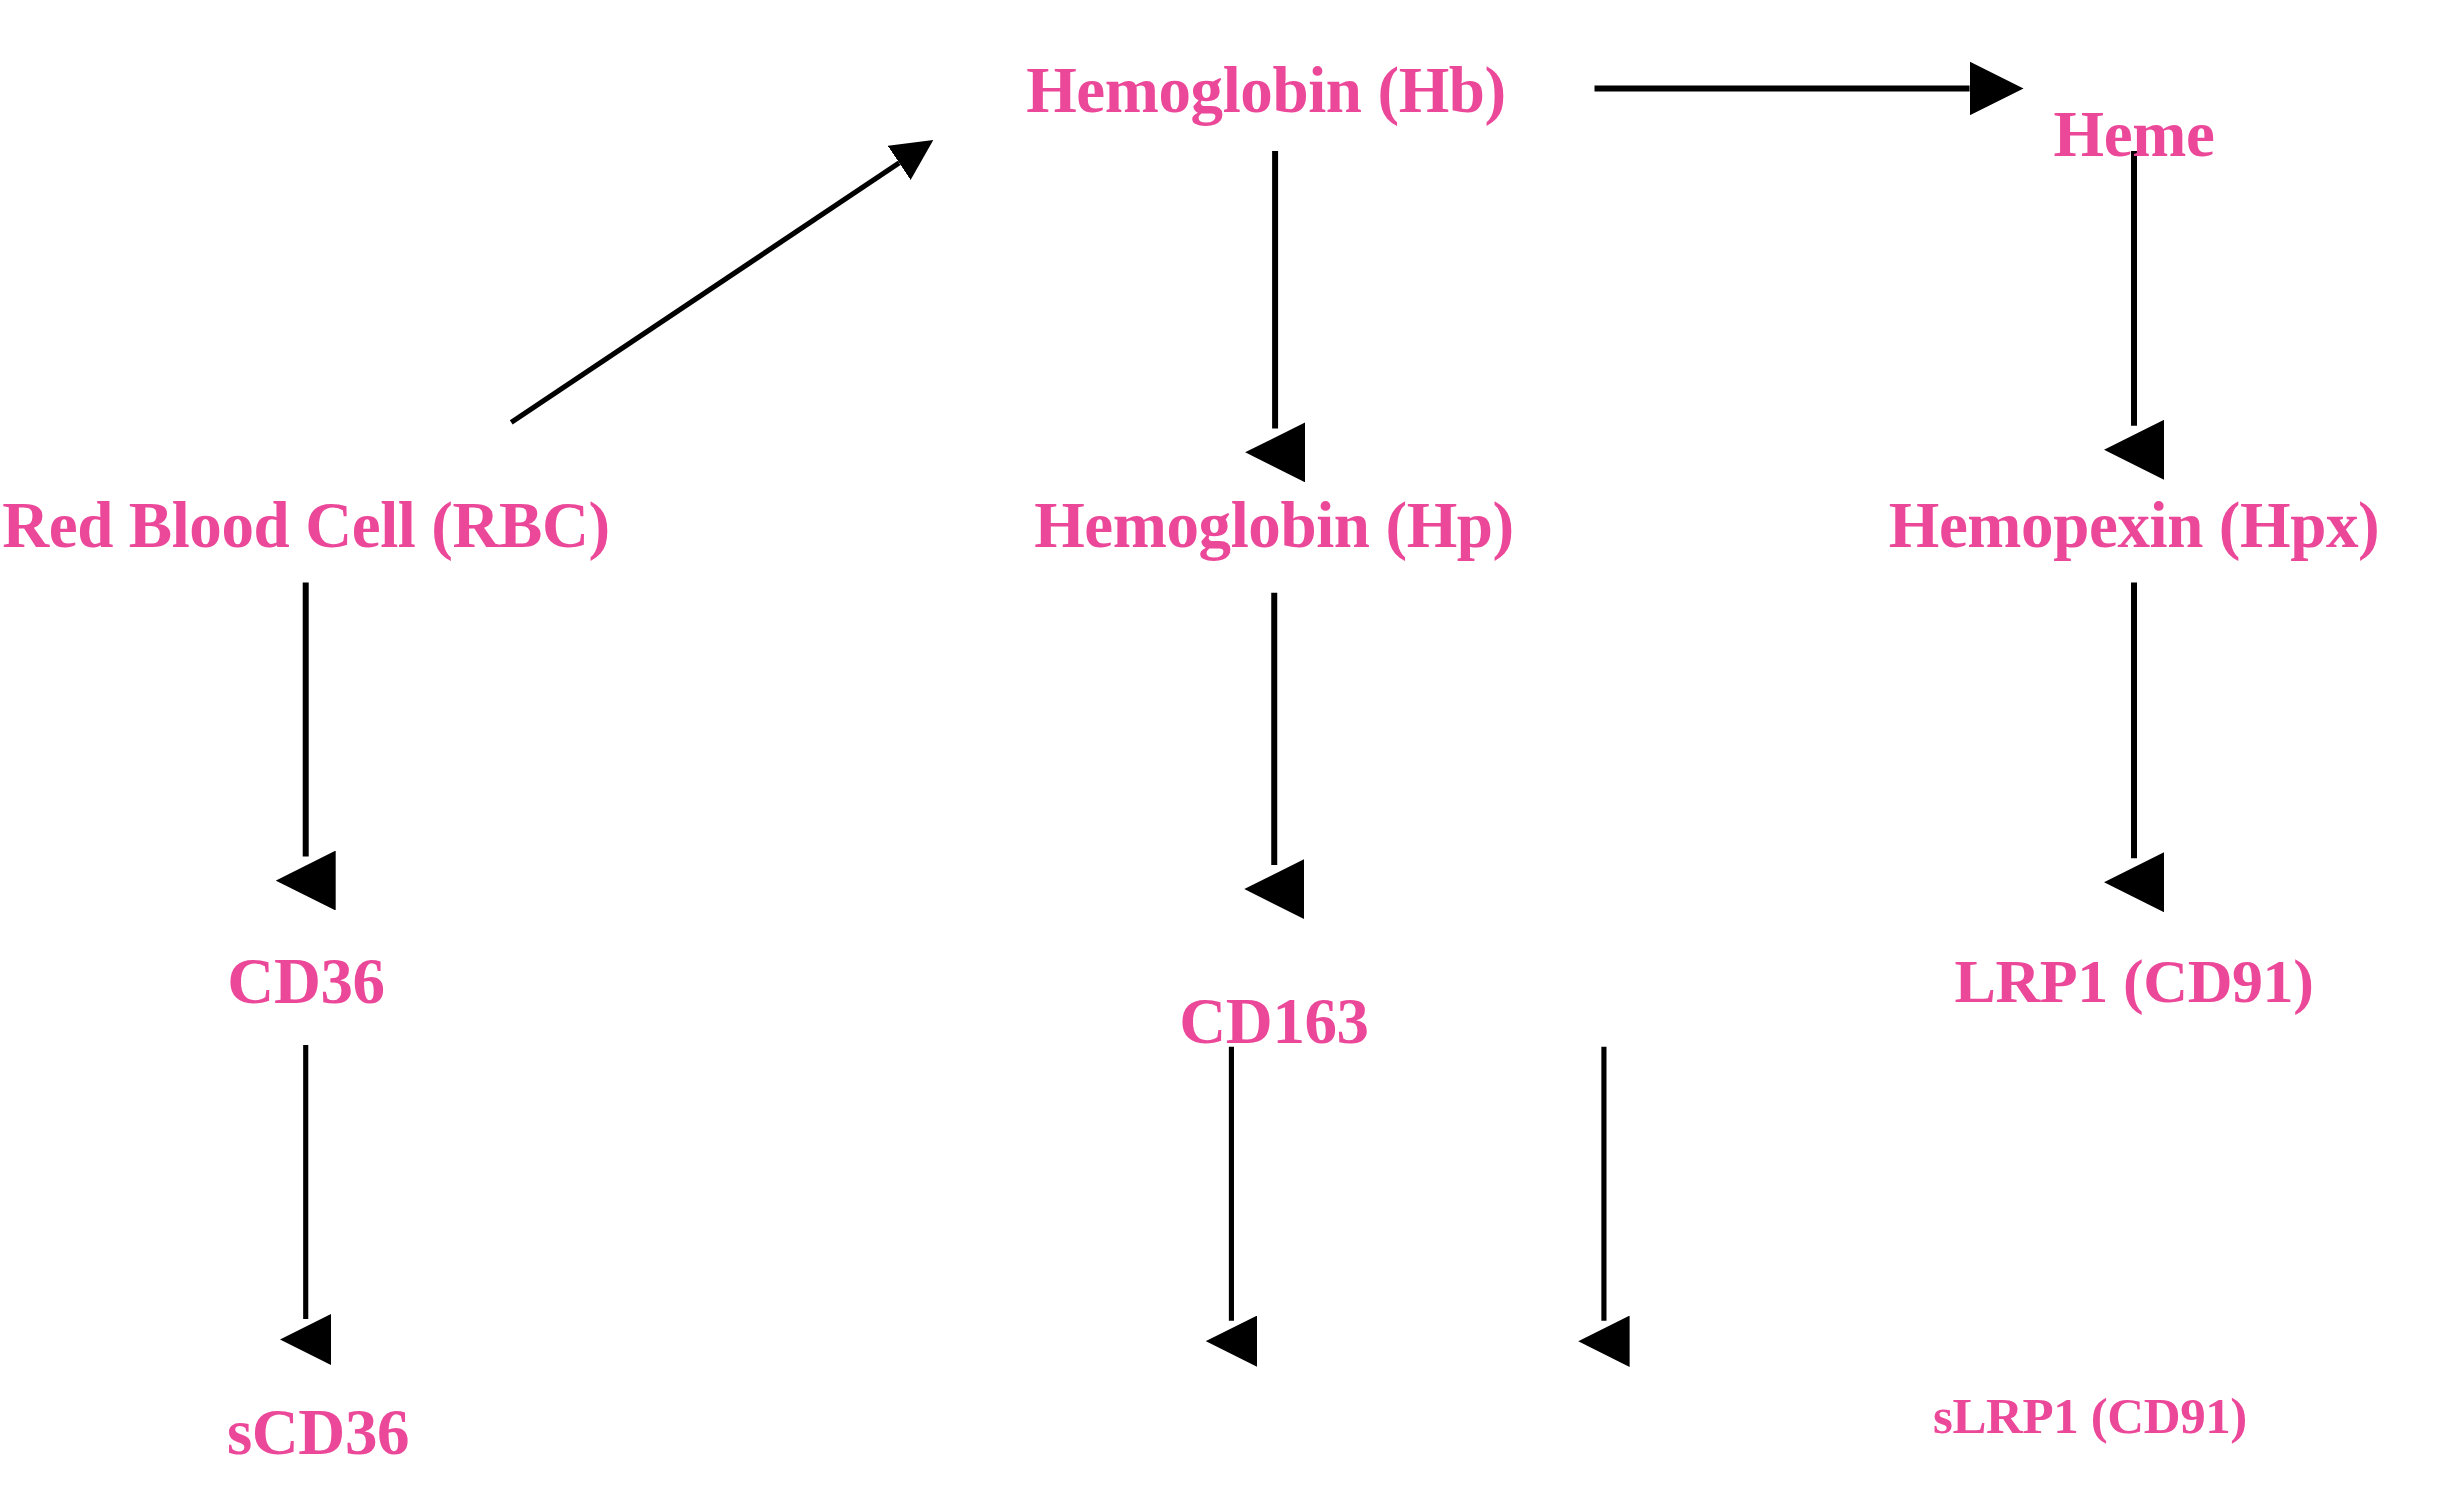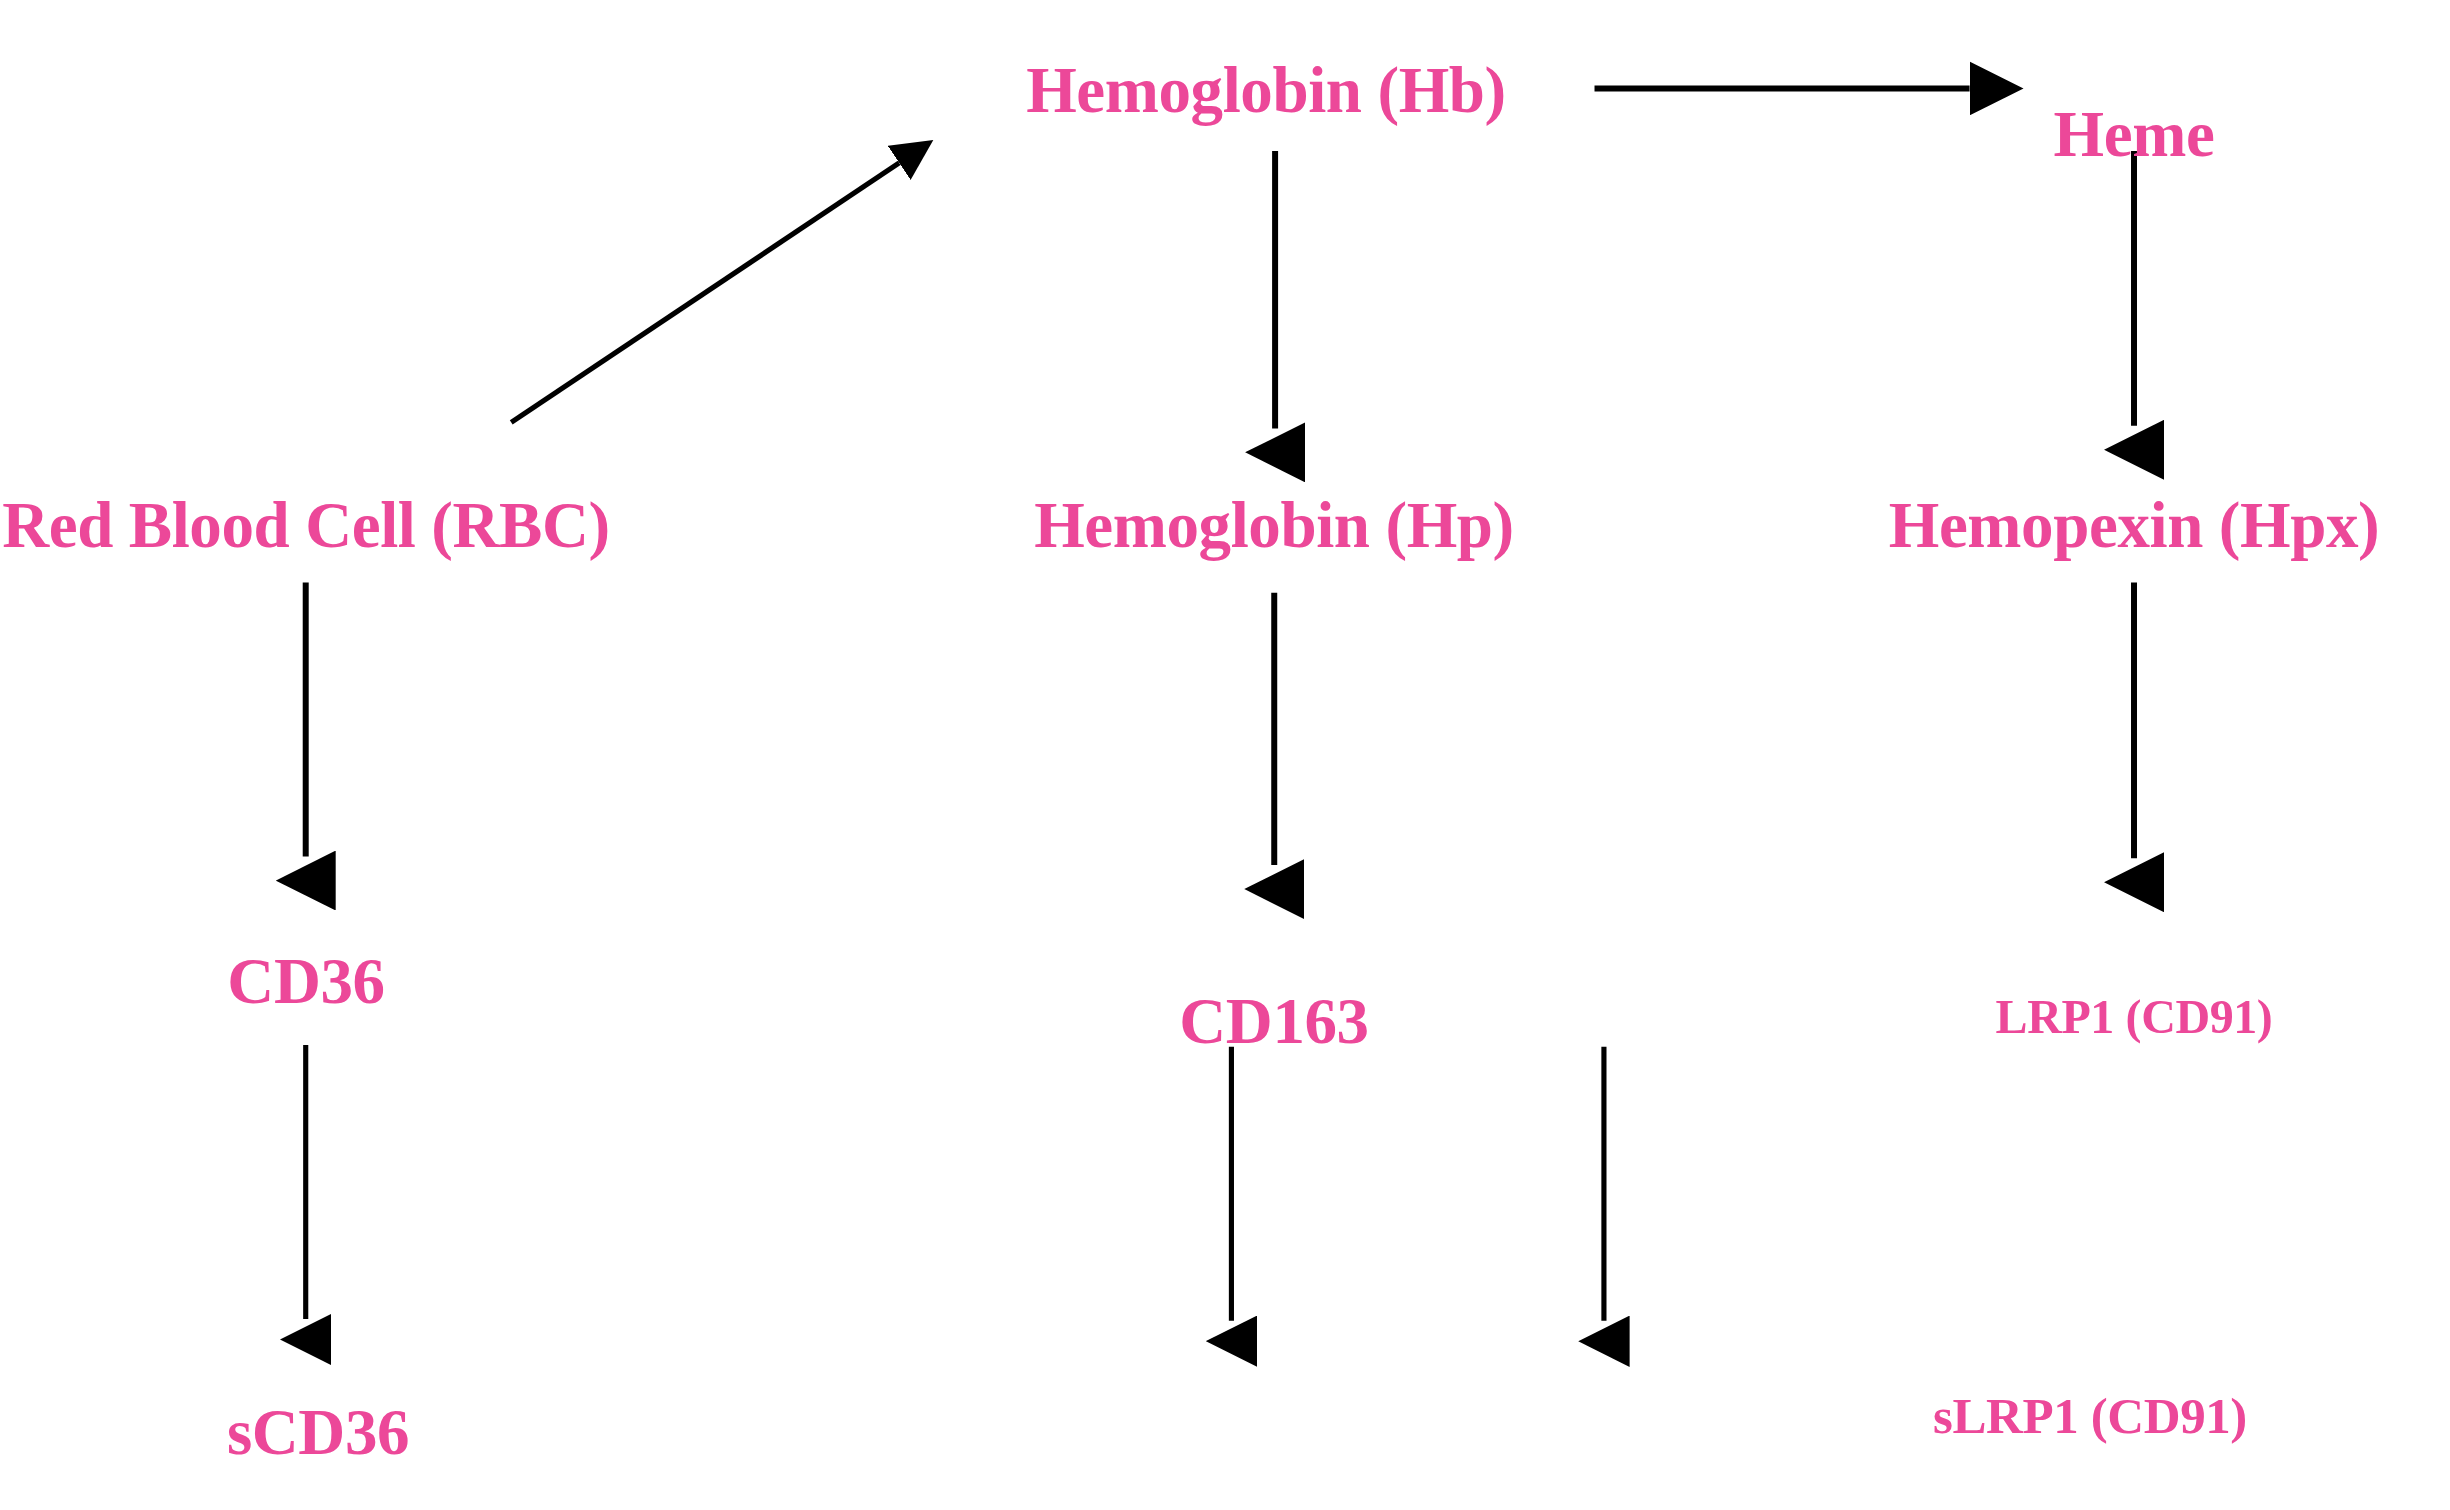--- a/index.html
+++ b/index.html
@@ -106,18 +106,18 @@
 
   <div class="node-label" style="left:1274px; top:525px; font-size:65px;">Hemoglobin (Hp)</div>
 
   <div class="node-label" style="left:1274px; top:981px; font-size:65px;margin-top:40px;">CD163</div>
 
 
   <div class="node-label" style="left:2134px; top:90px; font-size:65px;margin-top:44px;">Heme</div>
 
   <div class="node-label" style="left:2134px; top:525px; font-size:65px;">Hemopexin (Hpx)</div>
 
-  <div class="node-label" style="left:2134px; top:1017px; font-size:48px;">LRP1 (CD91)</div>
+  <div class="node-label" style="left:2134px; top:981px; font-size:62px;">LRP1 (CD91)</div>
 
   <div class="node-label" style="left:2090px; top:1416px; font-size:51px;">sLRP1 (CD91)</div>
 
 </div>
 
 
 </body></html>

